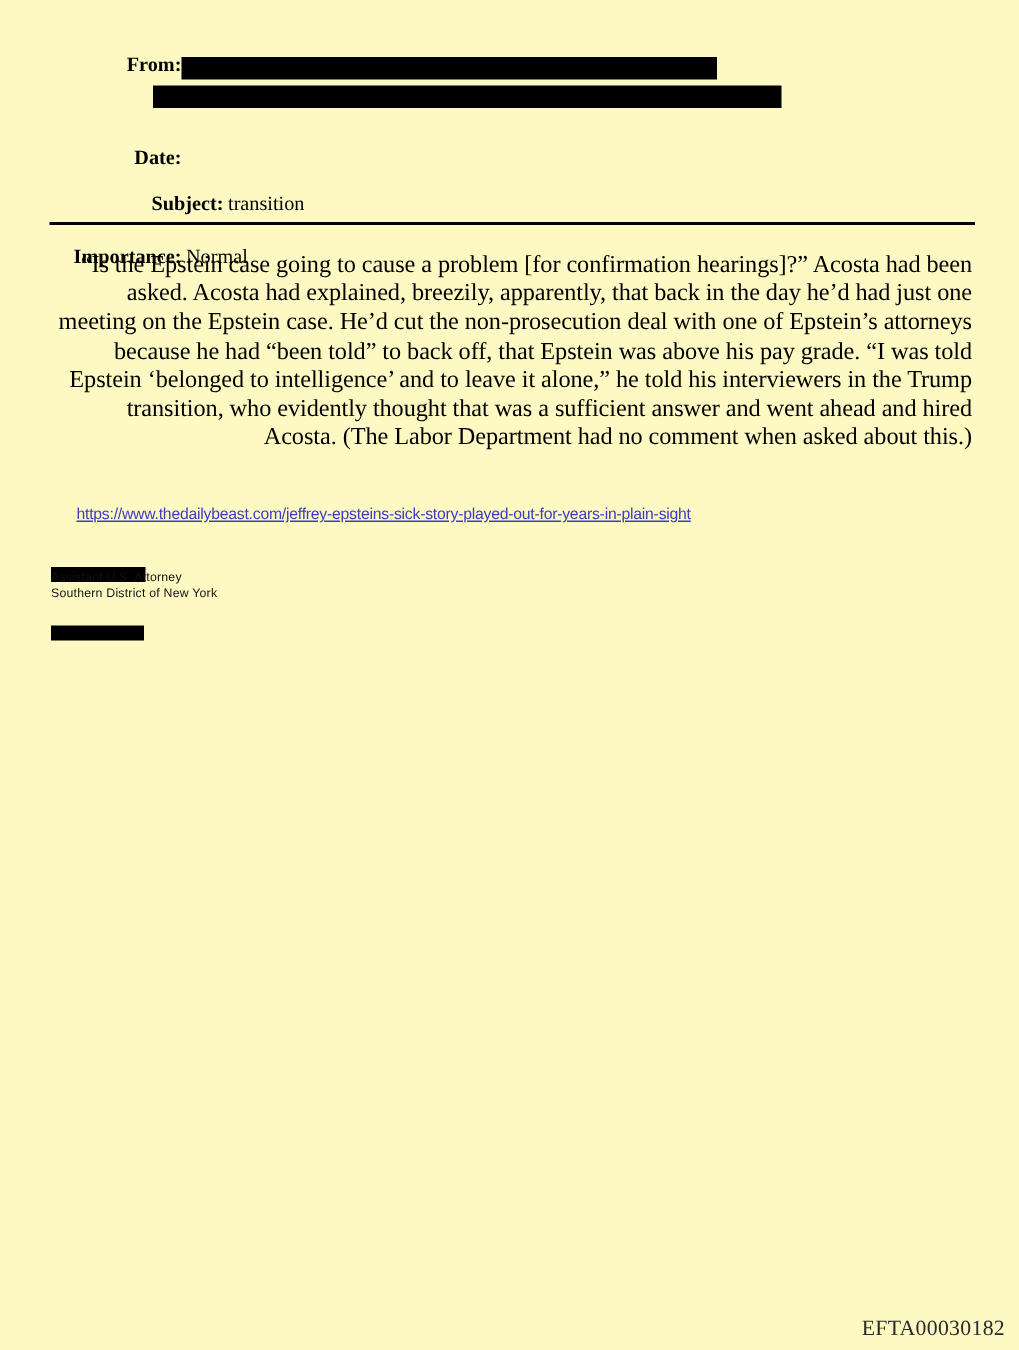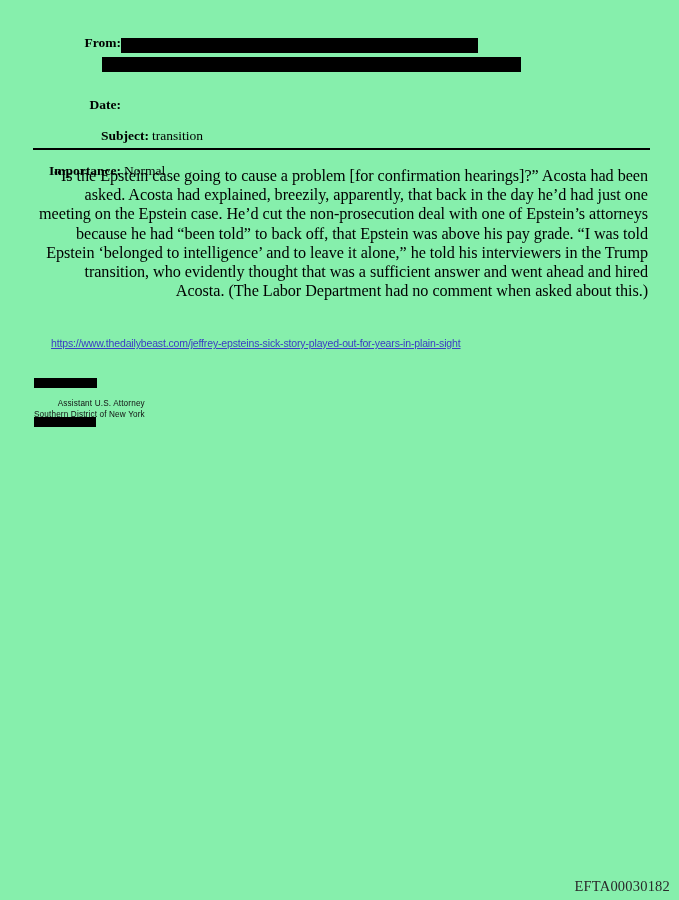--- a/index.html
+++ b/index.html
@@ -14,21 +14,21 @@
     position: relative;
     overflow: hidden;
     font-family: "Liberation Serif", "DejaVu Serif", serif;
     color: #000000;
     -webkit-font-smoothing: antialiased;
   }
 
   .page {
     position: absolute;
     inset: 0;
-    background: #86efac;
+    background: #fef9c3;
   }
 
   
   .header-block {
     position: absolute;
     left: 0;
     top: 36px;
     width: 679px;
   }
 
@@ -152,27 +152,26 @@
   .sig-bar-1 {
     position: absolute;
     left: 0;
     top: 0;
     width: 63px;
     height: 10px;
   }
   .sig-lines {
     position: absolute;
     left: 0;
-    top: 20px;
+    top: 1px;
     font-family: "Liberation Sans", "DejaVu Sans", sans-serif;
     font-size: 8.2px;
     line-height: 11px;
     color: #111111;
     letter-spacing: 0.15px;
-    text-align: right;
   }
   .sig-bar-2 {
     position: absolute;
     left: 0;
     top: 39px;
     width: 62px;
     height: 10px;
   }
 
   

